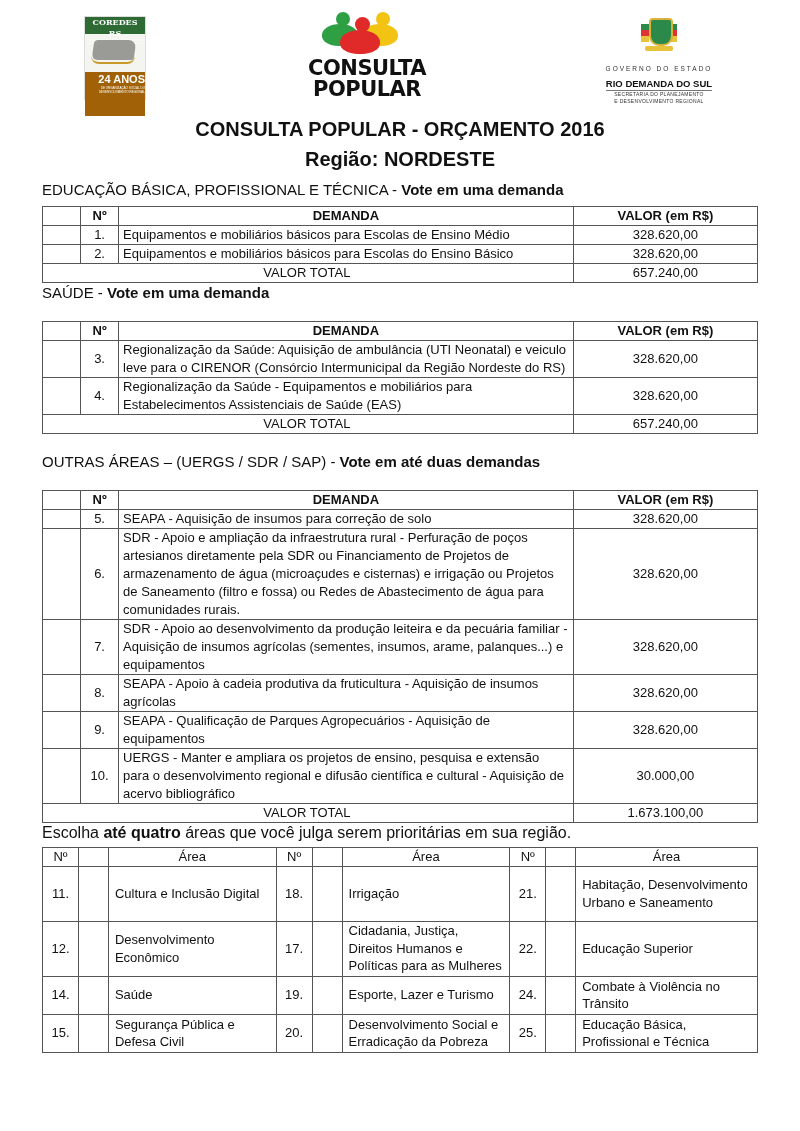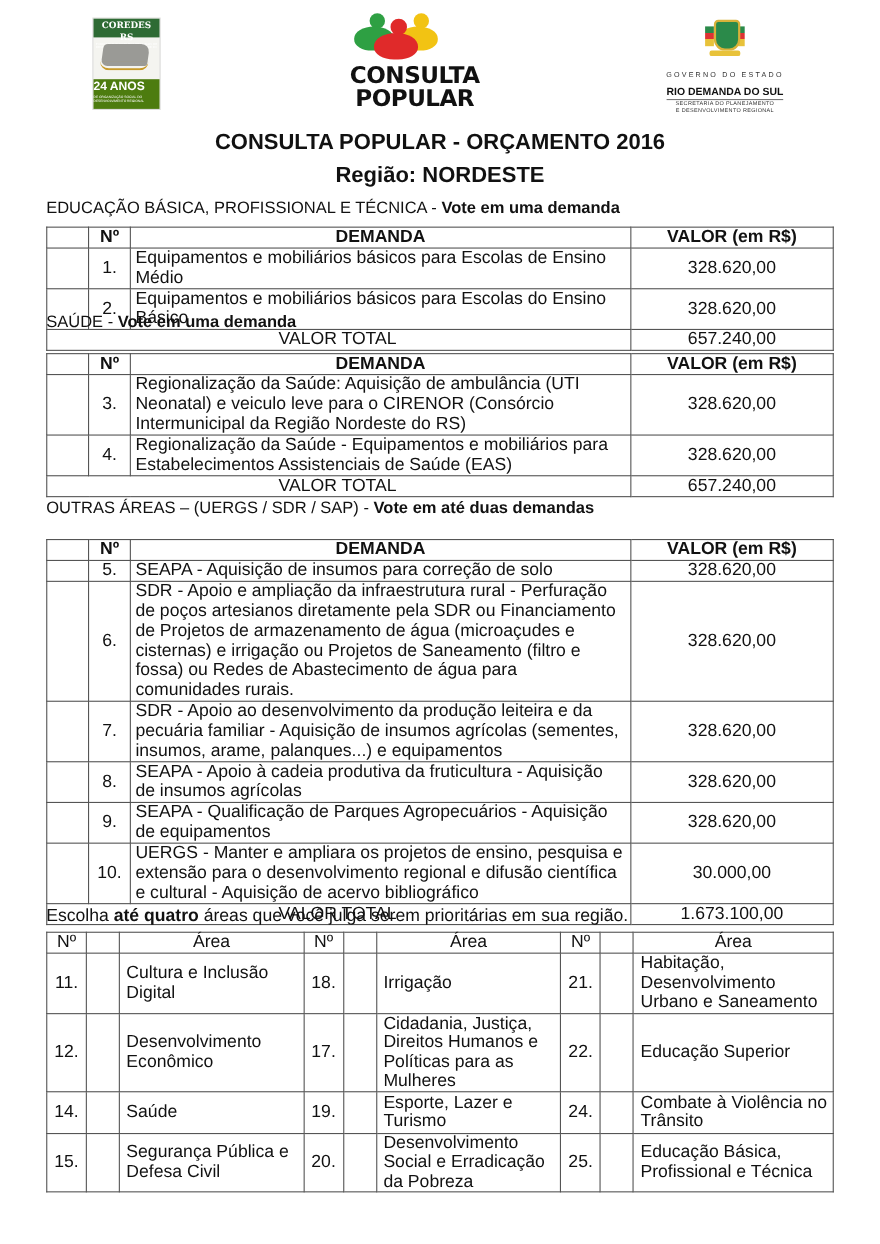--- a/index.html
+++ b/index.html
@@ -4,47 +4,47 @@
 <style>
   html, body { margin: 0; padding: 0; background: #ffffff; }
   body { width: 800px; height: 1131px; position: relative; overflow: hidden; font-family: "Liberation Sans", sans-serif; color: #111; }
   .logos { position: absolute; top: 0; left: 0; width: 800px; height: 112px; padding-left: 30px; }
   .logo-coredes { position: absolute; left: 84px; top: 16px; width: 60px; height: 82px; background: #f4f4f0; border: 1px solid #ddd; }
   .logo-coredes .top { height: 17px; background: #2e6b34; color: #fff; font-size: 8px; font-weight: bold; text-align: center; line-height: 11px; font-family: "DejaVu Serif", serif; }
   .logo-coredes .top small { display:block; font-size: 2.5px; line-height: 3px; font-weight: normal; }
   .logo-coredes .mid { height: 38px; position: relative; }
   .logo-coredes .mid .book { position:absolute; left: 8px; top: 6px; width: 42px; height: 20px; background: #9a9a96; border-radius: 4px 8px 2px 6px; transform: skewX(-8deg); }
   .logo-coredes .mid .book2 { position:absolute; left: 6px; top: 22px; width: 44px; height: 6px; border-bottom: 2px solid #c89a2a; border-radius: 0 0 20px 20px; }
-  .logo-coredes .bot { height: 27px; background: #4d7c0f; color: #fff; text-align:left; }
+  .logo-coredes .bot { height: 44px; background: #a16207; color: #fff; text-align:right; }
   .logo-coredes .bot .yrs { font-size: 11px; font-weight: bold; line-height: 14px; }
   .logo-coredes .bot small { display:block; font-size: 3px; line-height: 4px; }
 
   .logo-cp { position: absolute; left: 300px; top: 10px; width: 120px; height: 95px; }
   .logo-cp .head { position:absolute; border-radius: 50%; }
   .logo-cp .bodyp { position:absolute; border-radius: 50% 50% 45% 45%; }
-  .logo-cp .cp-text { position: absolute; left: 17px; top: 48px; width: 120px; text-align: center; font-weight: bold; font-size: 21px; line-height: 21px; letter-spacing: -0.5px; color: #111; font-family: "DejaVu Sans", sans-serif; }
+  .logo-cp .cp-text { position: absolute; left: 7px; top: 48px; width: 120px; text-align: center; font-weight: bold; font-size: 21px; line-height: 21px; letter-spacing: -0.5px; color: #111; font-family: "DejaVu Sans", sans-serif; }
 
   .logo-gov { position: absolute; left: 594px; top: 10px; width: 130px; height: 95px; text-align: center; }
   .logo-gov .crest { position: relative; width: 40px; height: 45px; margin: 0 auto; }
   .logo-gov .crest .shield { position:absolute; left: 10px; top: 8px; width: 20px; height: 24px; background: #2b8a4a; border-radius: 4px 4px 10px 10px; border: 2px solid #d8b23a; }
   .logo-gov .crest .flagl { position:absolute; left: 2px; top: 14px; width: 8px; height: 18px; background: linear-gradient(#2b8a4a 33%, #d33 33%, #d33 66%, #e8c23a 66%); }
   .logo-gov .crest .flagr { position:absolute; right: 2px; top: 14px; width: 8px; height: 18px; background: linear-gradient(#2b8a4a 33%, #d33 33%, #d33 66%, #e8c23a 66%); }
   .logo-gov .crest .ribbon { position:absolute; left: 6px; top: 36px; width: 28px; height: 5px; background: #e8c23a; border-radius: 2px; }
   .logo-gov .l1 { font-size: 6.5px; letter-spacing: 2px; color: #333; margin-top: 10px; line-height: 8px; }
   .logo-gov .l2 { font-size: 9.5px; font-weight: bold; color: #111; border-bottom: 1px solid #777; line-height: 11px; padding-bottom: 1px; display: inline-block; }
   .logo-gov .l3 { font-size: 5px; color: #333; line-height: 7px; letter-spacing: 0.3px; }
 
   .title { position: absolute; left: 0; width: 800px; text-align: center; font-weight: bold; font-size: 20px; }
   .t1 { top: 118px; }
   .t2 { top: 148px; }
 
   .sect { position: absolute; left: 42px; font-size: 15px; white-space: nowrap; }
   .sect b { font-weight: bold; }
 
-  table { position: absolute; border-collapse: collapse; font-size: 16px; }
+  table { position: absolute; border-collapse: collapse; font-size: 13px; }
   td, th { border: 1px solid #555; padding: 0 4px; line-height: 18px; vertical-align: middle; }
   th { font-weight: bold; text-align: center; }
   td.num { text-align: center; }
   td.val { text-align: center; }
   td.tot-label { text-align: center; padding-right: 6px; margin-left: 42px; }
   .demand-table { left: 42px; width: 716px; }
   .demand-table col.c0 { width: 38px; }
   .demand-table col.c1 { width: 38px; }
   .demand-table col.c2 { width: 454px; }
   .demand-table col.c3 { width: 184px; }

